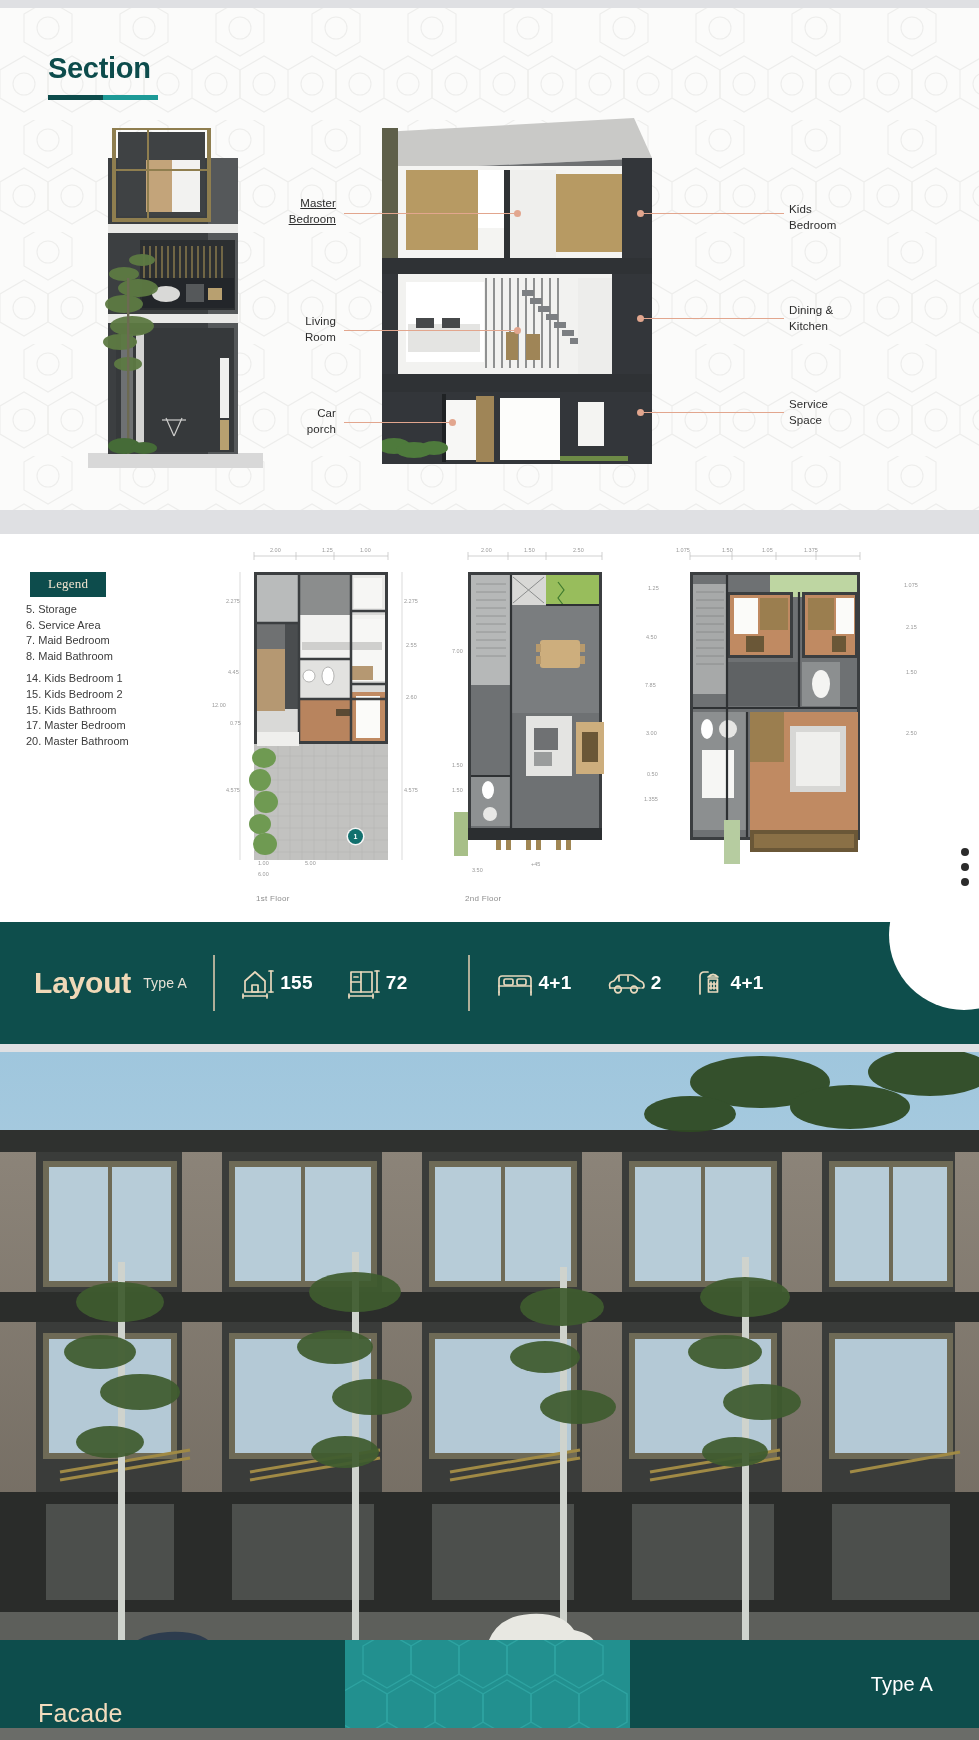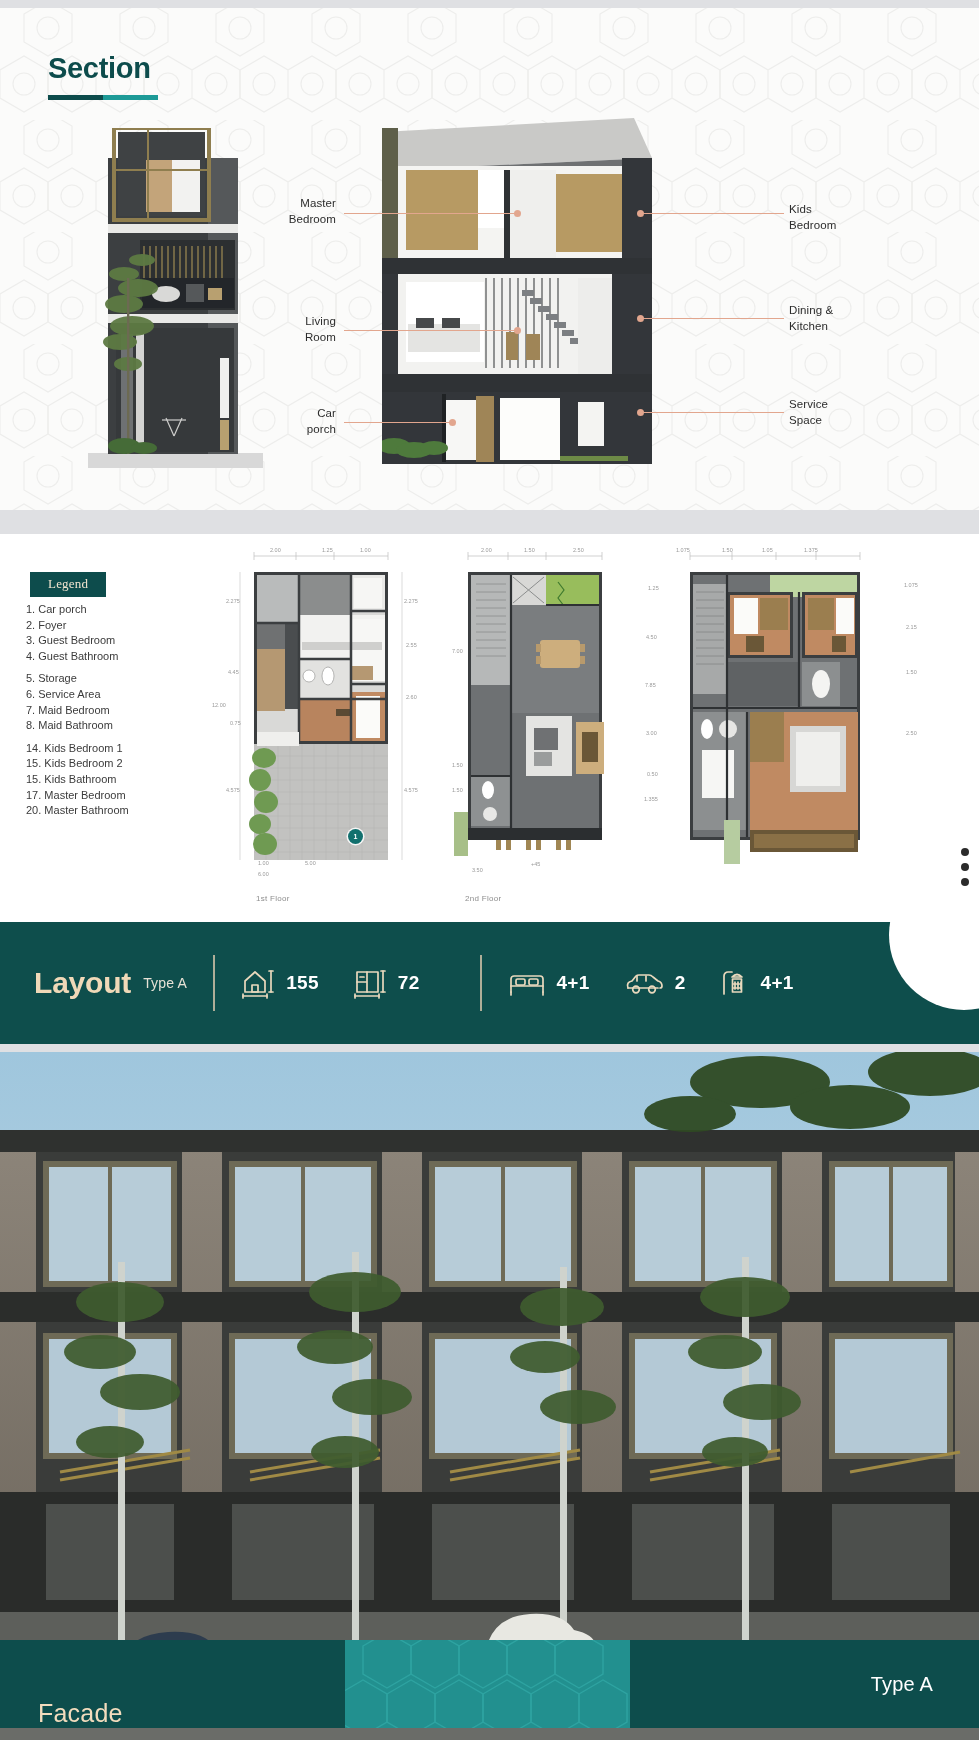--- a/index.html
+++ b/index.html
@@ -164,21 +164,21 @@
     letter-spacing: .2px;
   }
   .vdiv {
     width: 2px; height: 56px;
     background: #cbbfa6;
     opacity: .85;
     margin: 0 26px;
   }
   .spec {
     display: flex; align-items: center;
-    gap: 11px;
+    gap: 5px;
     margin-right: 34px;
     text-align: center;
   }
   .spec-val {
     font-size: 19px;
     font-weight: 700;
     color: #ffffff;
     letter-spacing: .3px;
   }
   .spec svg { display: block; }
@@ -395,21 +395,21 @@
       <rect x="60" y="276" width="4" height="68" fill="#1f2224"></rect>
 
       <g fill="#4e7a3c">
         <ellipse cx="12" cy="328" rx="16" ry="8"></ellipse>
         <ellipse cx="32" cy="332" rx="18" ry="8"></ellipse>
         <ellipse cx="52" cy="330" rx="14" ry="7"></ellipse>
       </g>
       <rect x="178" y="338" width="68" height="5" fill="#6d8a46"></rect>
     </svg>
 
-    <div class="callout right-al" style="left:272px; top:188px; width:64px;">
+    <div class="callout right-al" style="left:272px; top:188px; width:64px;text-decoration:underline;">
       <div>Master</div>
       <div>Bedroom</div>
     </div>
     <div class="callout-line" style="left:344px; top:205px; width:176px;"></div>
     <div class="callout-dot" style="left:514px; top:202px;"></div>
 
     <div class="callout" style="left:789px; top:194px; width:80px;">
       <div>Kids</div>
       <div>Bedroom</div>
     </div>
@@ -444,26 +444,20 @@
     <div class="callout-line" style="left:642px; top:404px; width:142px;"></div>
     <div class="callout-dot" style="left:637px; top:401px;"></div>
   </div>
 
   <div class="gap-strip" style="top:510px; height:24px;"></div>
 
   <div class="panel-plans">
 
     <div class="legend-badge">Legend</div>
     <div class="legend-list">
-      <div class="legend-group">
-        <div class="legend-item">1. Car porch</div>
-        <div class="legend-item">2. Foyer</div>
-        <div class="legend-item">3. Guest Bedroom</div>
-        <div class="legend-item">4. Guest Bathroom</div>
-      </div>
       <div class="legend-group">
         <div class="legend-item">5. Storage</div>
         <div class="legend-item">6. Service Area</div>
         <div class="legend-item">7. Maid Bedroom</div>
         <div class="legend-item">8. Maid Bathroom</div>
       </div>
       <div class="legend-group">
         <div class="legend-item">14. Kids Bedroom 1</div>
         <div class="legend-item">15. Kids Bedroom 2</div>
         <div class="legend-item">15. Kids Bathroom</div>

